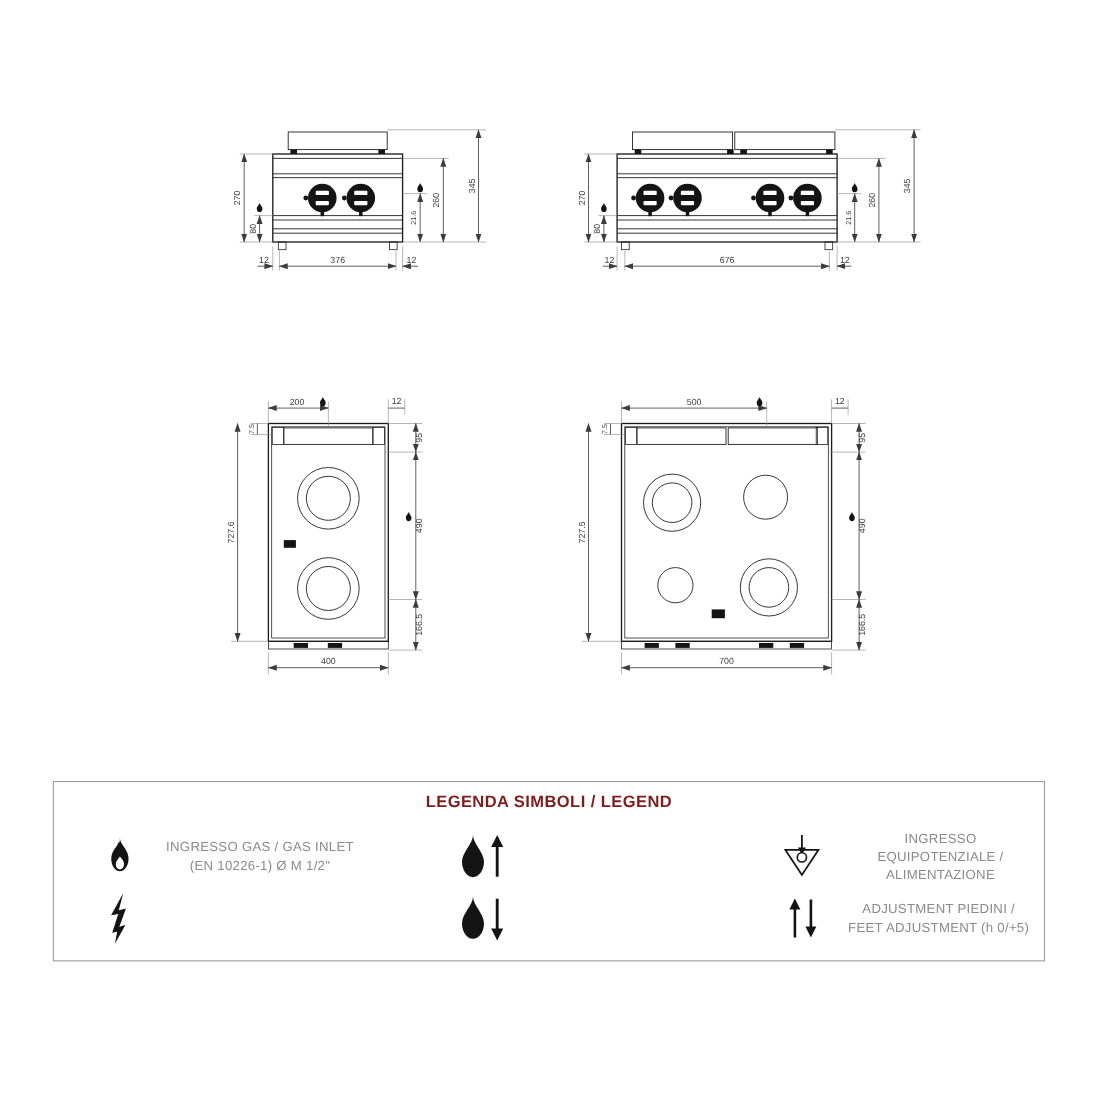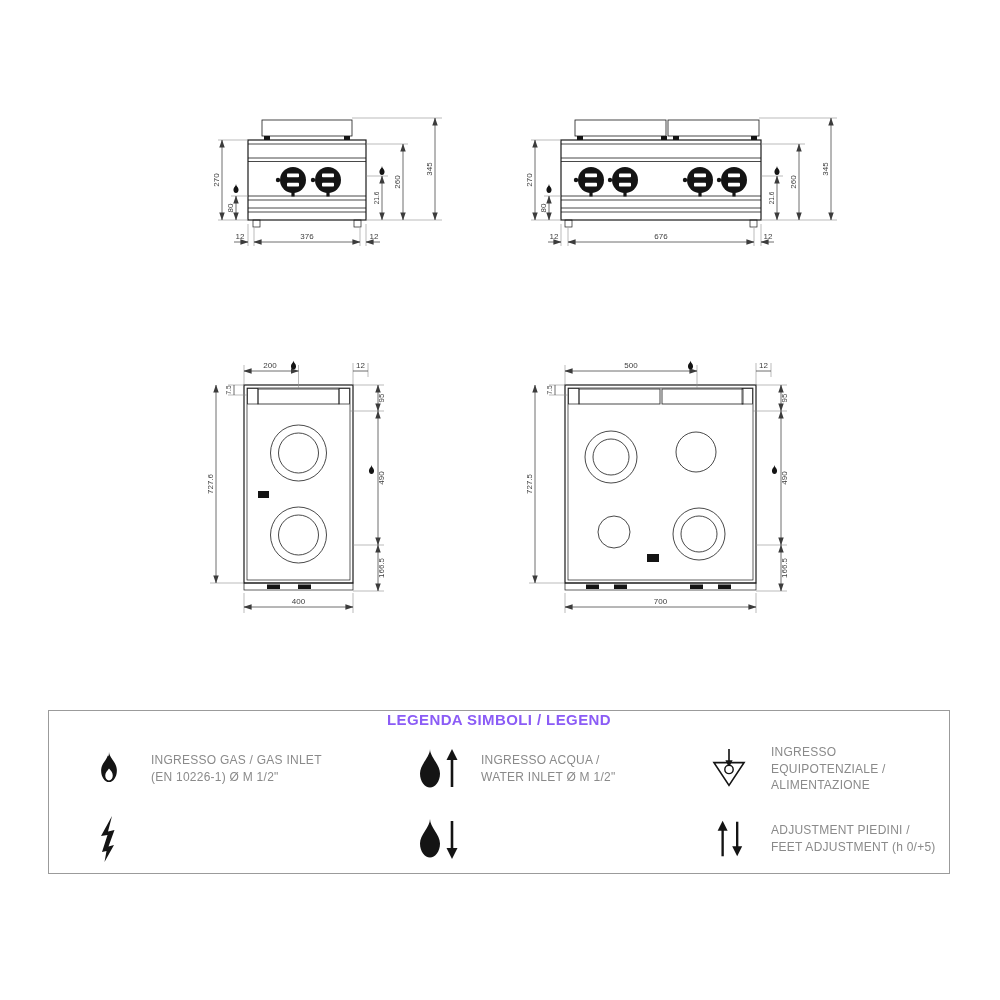--- a/index.html
+++ b/index.html
@@ -12,24 +12,24 @@
   .thin { stroke:#1b1b1b; stroke-width:0.7; fill:none; }
   .blk  { fill:#141414; stroke:none; }
   .dim  { stroke:#4a4a4a; stroke-width:0.8; fill:none; }
   .ext  { stroke:#8f8f8f; stroke-width:0.6; fill:none; }
   text.dt  { font-family:"Liberation Sans",sans-serif; font-size:8px; fill:#3d3d3d; }
   text.dts { font-family:"Liberation Sans",sans-serif; font-size:6.5px; fill:#3d3d3d; }
 
   
   #legend { position:absolute; left:48px; top:710px; width:902px; height:164px;
             border:1.5px solid #9b9b9b; background:#fff; box-sizing:border-box; }
-  #legend .lg-title { text-align:center; margin-top:0; font-size:15px; font-weight:600;
-                      color:#8b5cf6; letter-spacing:0.4px; }
+  #legend .lg-title { text-align:center; margin-top:10px; font-size:15px; font-weight:600;
+                      color:#7f1d1d; letter-spacing:0.4px; }
   #legend .lg-grid { display:grid; grid-template-columns: 330px 290px 1fr;
-                     padding:16px 10px 0 34px; row-gap:22px; }
+                     padding:16px 10px 0 34px; row-gap:8px;text-align:center; }
   .lg-item { display:flex; align-items:center; gap:16px; }
   .lg-ico  { width:52px; min-width:52px; display:flex; justify-content:center; align-items:center; }
   .lg-txt  { font-size:12px; color:#8a8a8a; line-height:1.38; letter-spacing:0.25px; }
 </style>
 </head>
 <body>
 
 <div id="sheet">
 
   <svg width="0" height="0" style="position:absolute" aria-hidden="true">
@@ -303,24 +303,20 @@
       </div>
 
       <div class="lg-item">
         <span class="lg-ico">
           <svg width="46" height="46" viewBox="0 0 46 46">
             <path d="M14 3 C14 11 4 18.5 4 27.5 C4 35.5 8.8 41.5 14 41.5 C19.2 41.5 24 35.5 24 27.5 C24 18.5 14 11 14 3 Z" fill="#141414"></path>
             <line x1="36" y1="41" x2="36" y2="9" stroke="#141414" stroke-width="2.6"></line>
             <path d="M30.5 14 L36 3 L41.5 14 Z" fill="#141414"></path>
           </svg>
         </span>
-        <span class="lg-txt">
-          <span>INGRESSO ACQUA /</span><br>
-          <span>WATER INLET Ø M 1/2"</span>
-        </span>
       </div>
 
       <div class="lg-item">
         <span class="lg-ico">
           <svg width="40" height="44" viewBox="0 0 44 44">
             <line x1="22" y1="0" x2="22" y2="15" stroke="#141414" stroke-width="1.8"></line>
             <path d="M18 12.5 L22 20 L26 12.5 Z" fill="#141414"></path>
             <path d="M5.5 15 L38.5 15 L22 40 Z" fill="none" stroke="#141414" stroke-width="1.8"></path>
             <circle cx="22" cy="22.5" r="4.6" fill="#ffffff" stroke="#141414" stroke-width="1.6"></circle>
           </svg>

